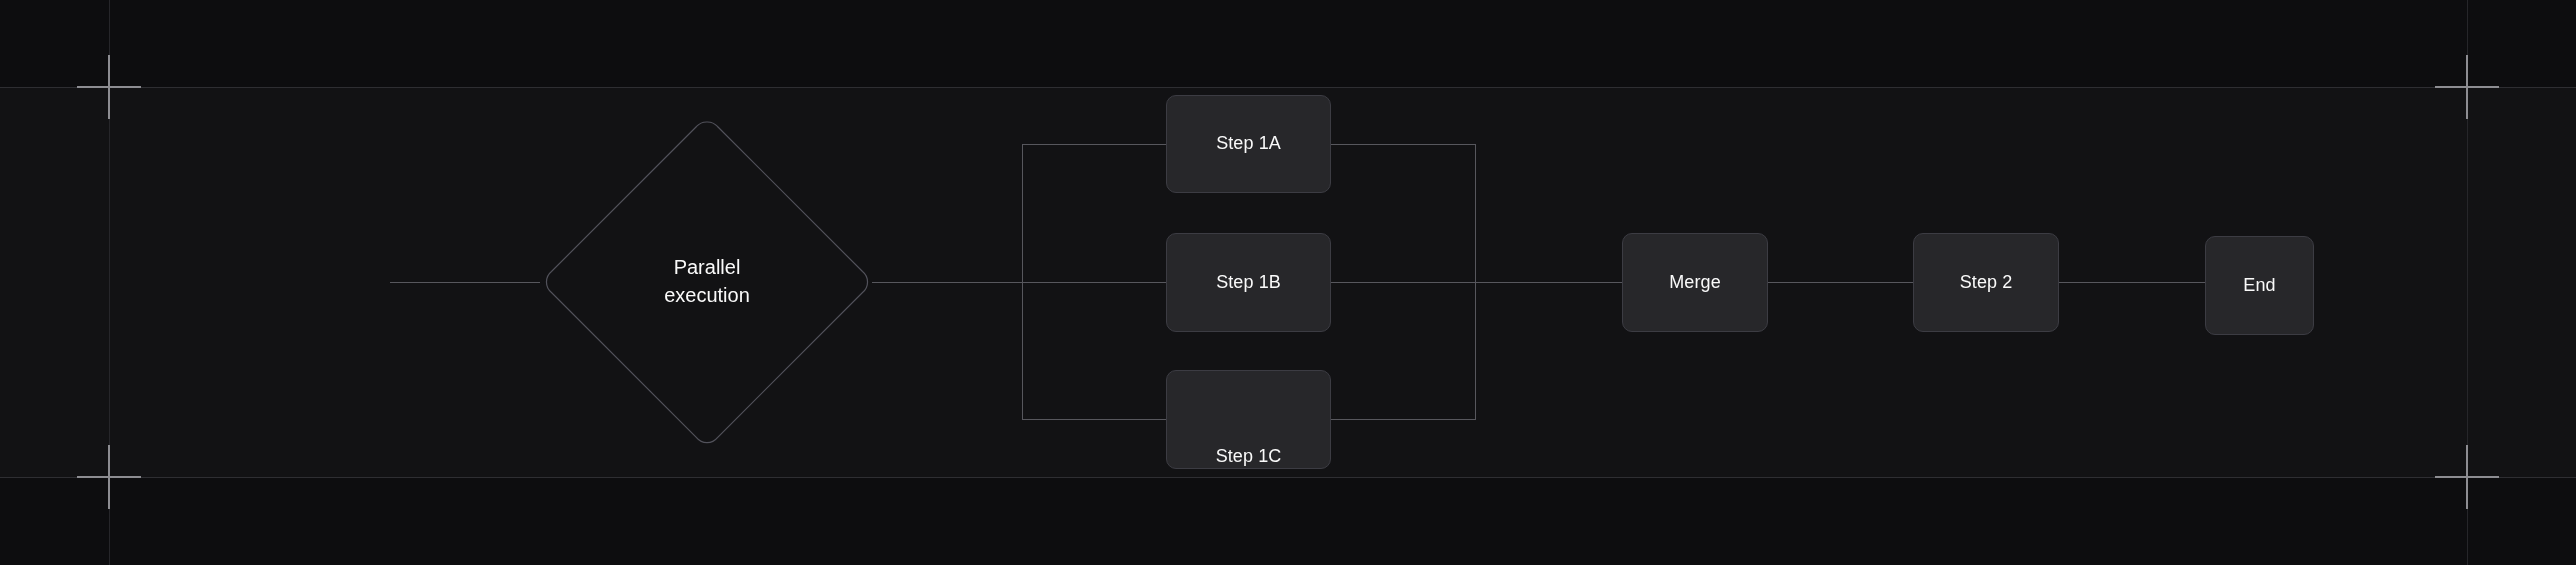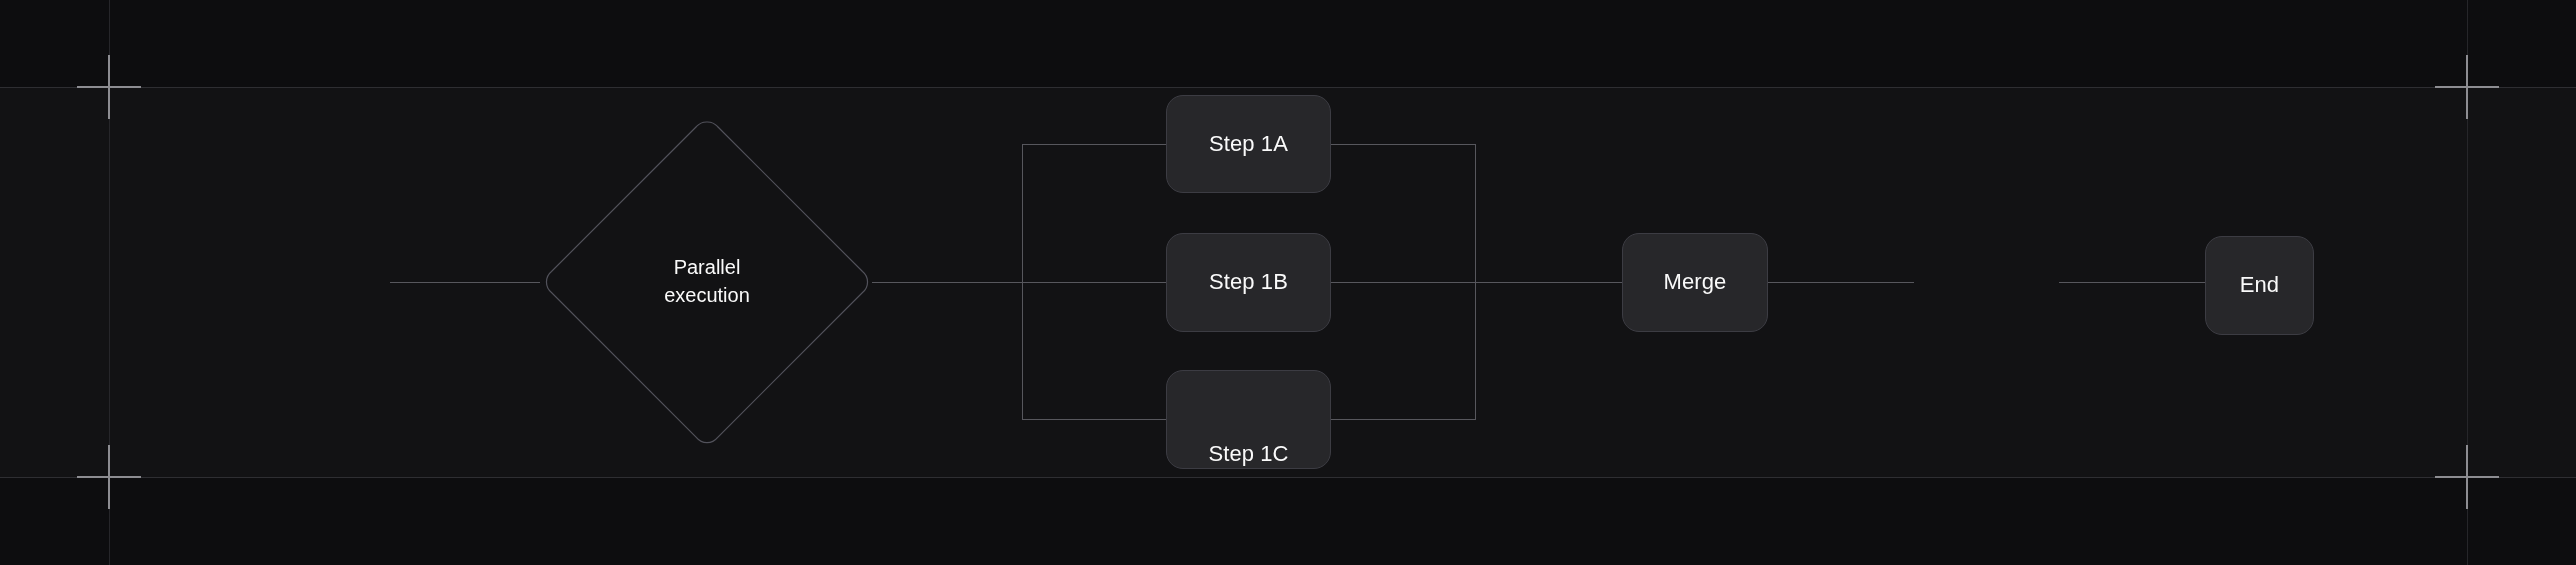--- a/index.html
+++ b/index.html
@@ -64,23 +64,23 @@
     width: 1.5px; height: 64px;
     background: #8d8d92;
   }
 
   
   .node {
     position: absolute;
     box-sizing: border-box;
     background: #27272a;
     border: 0.7px solid #3c3c43;
-    border-radius: 17px;
+    border-radius: 10px;
     color: #fafafa;
-    font-size: 22px;
+    font-size: 18px;
     line-height: 1.28;
     display: flex;
     align-items: center;
     justify-content: center;
     text-align: center;
     letter-spacing: 0.1px;
   }
 
   
   .diamond-wrap {
@@ -186,19 +186,22 @@
   </div>
 
   <div class="node" style="left:1166px; top:370px; width:165px; height:99px;align-items:flex-end;">
     <span>Step 1C</span>
   </div>
 
   <div class="node" style="left:1622px; top:233px; width:146px; height:99px;">
     <span>Merge</span>
   </div>
 
+  <div class="node" style="left:1913px; top:233px; width:146px; height:99px;">
+    <span>Step 2</span>
+  </div>
 
   <div class="node" style="left:2205px; top:236px; width:109px; height:99px;">
     <span>End</span>
   </div>
 
 </div>
 
 
 </body></html>

